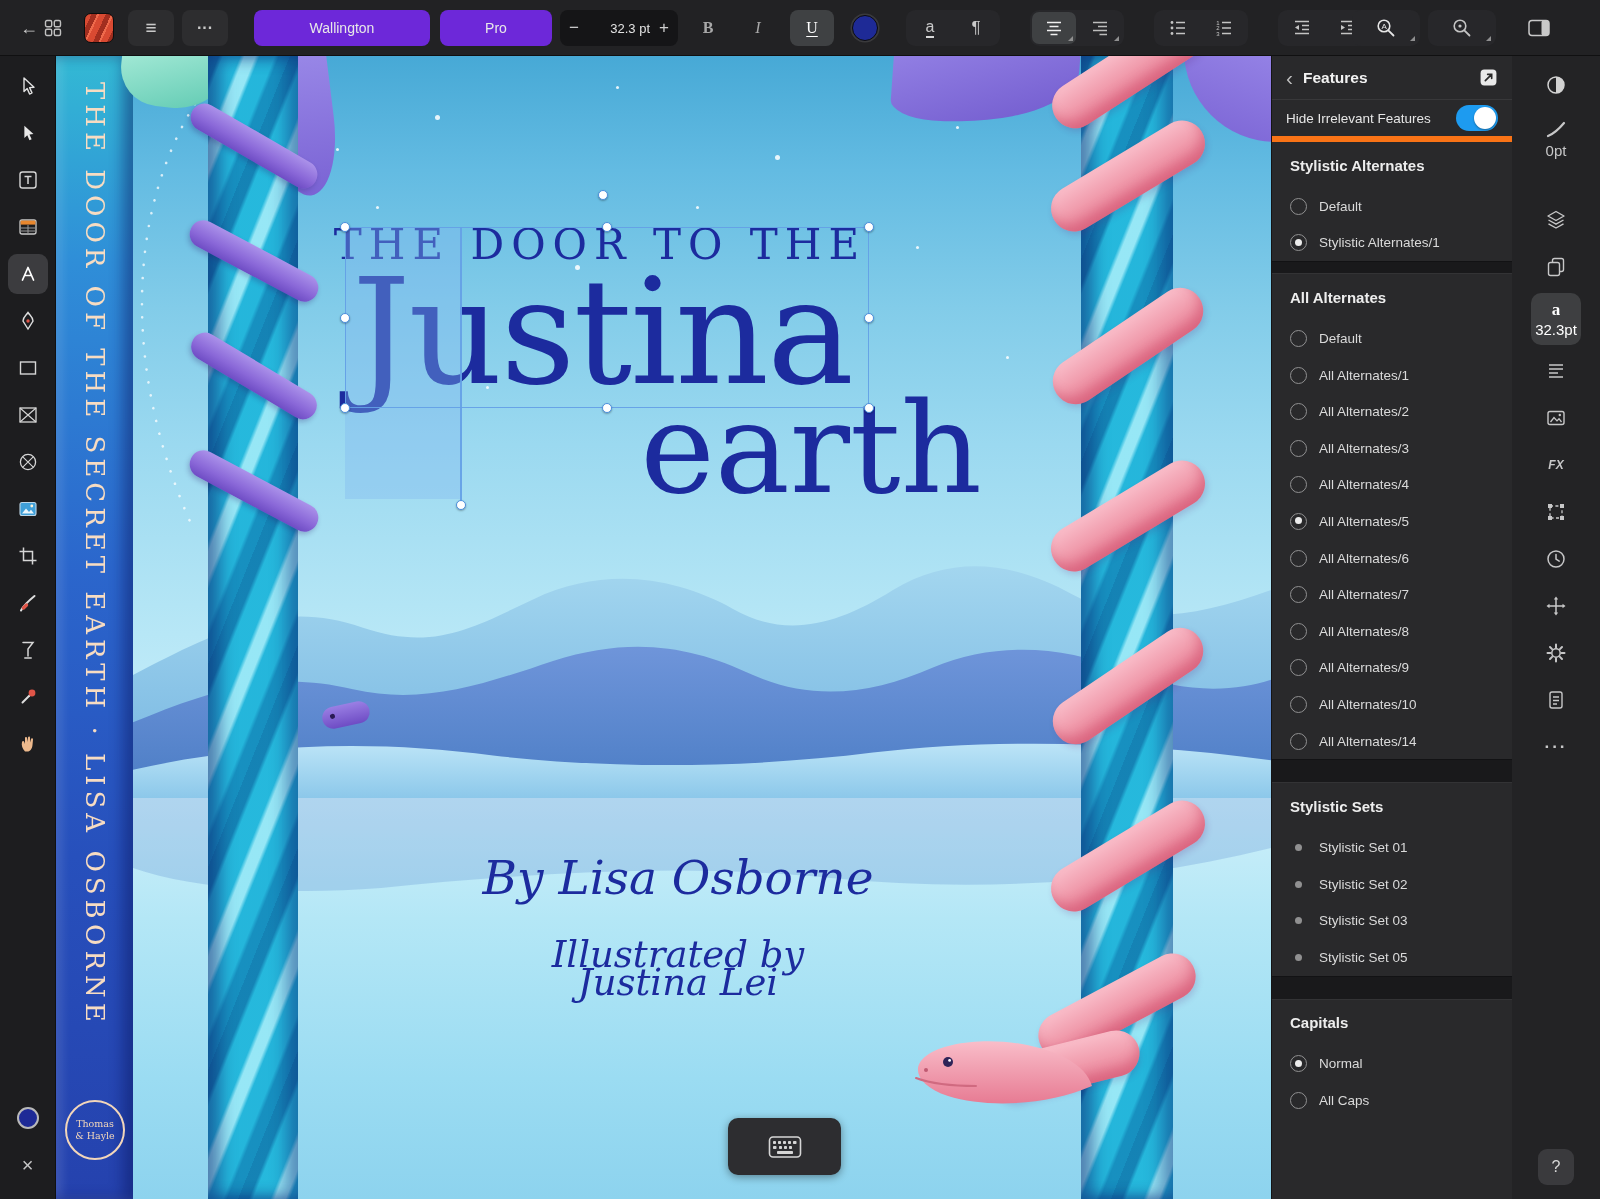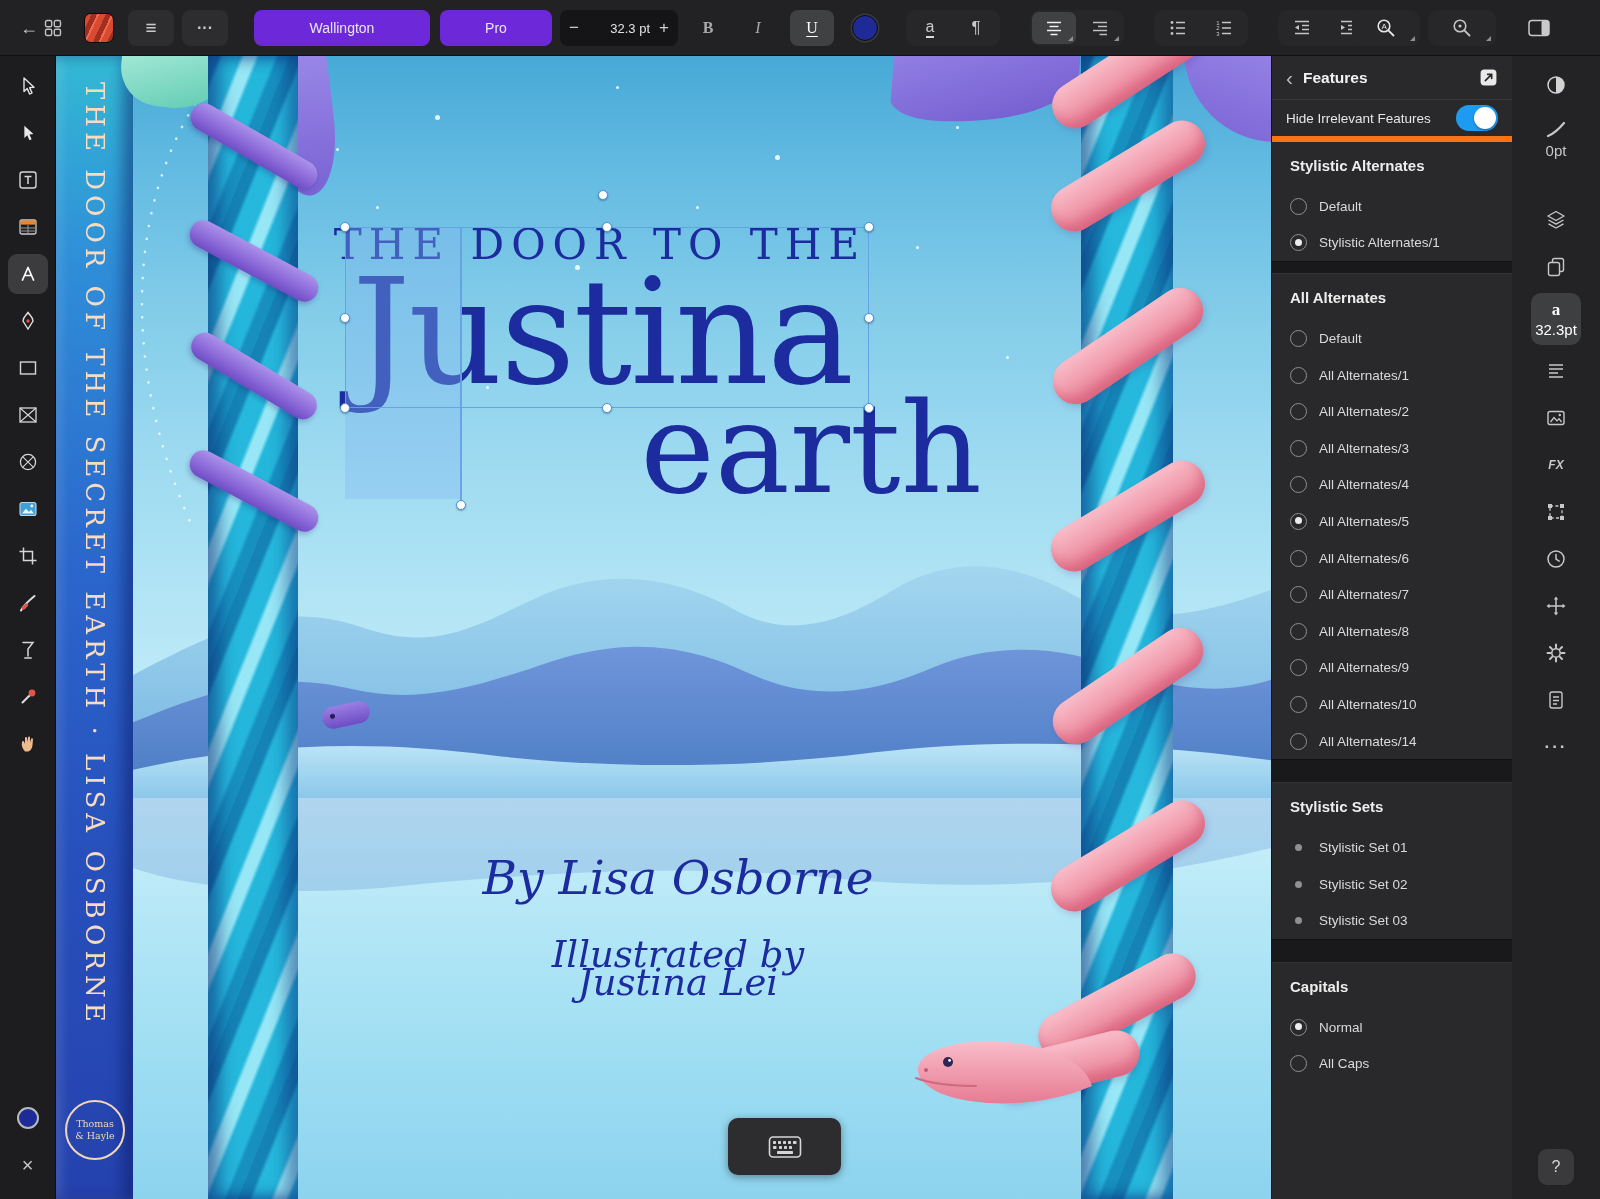--- a/index.html
+++ b/index.html
@@ -532,20 +532,24 @@
       <span class="plabel">Stylistic Set 01</span>
     </div>
   <div class="prow">
       <span class="dotb"></span>
       <span class="plabel">Stylistic Set 02</span>
     </div>
   <div class="prow">
       <span class="dotb"></span>
       <span class="plabel">Stylistic Set 03</span>
     </div>
+  <div class="prow">
+      <span class="dotb"></span>
+      <span class="plabel">Stylistic Set 05</span>
+    </div>
 
   <div class="pdiv big"></div>
   <div class="sectitle">Capitals</div>
   <div class="prow">
       <span class="radio on"></span>
       <span class="plabel">Normal</span>
     </div>
   <div class="prow">
       <span class="radio"></span>
       <span class="plabel">All Caps</span>

